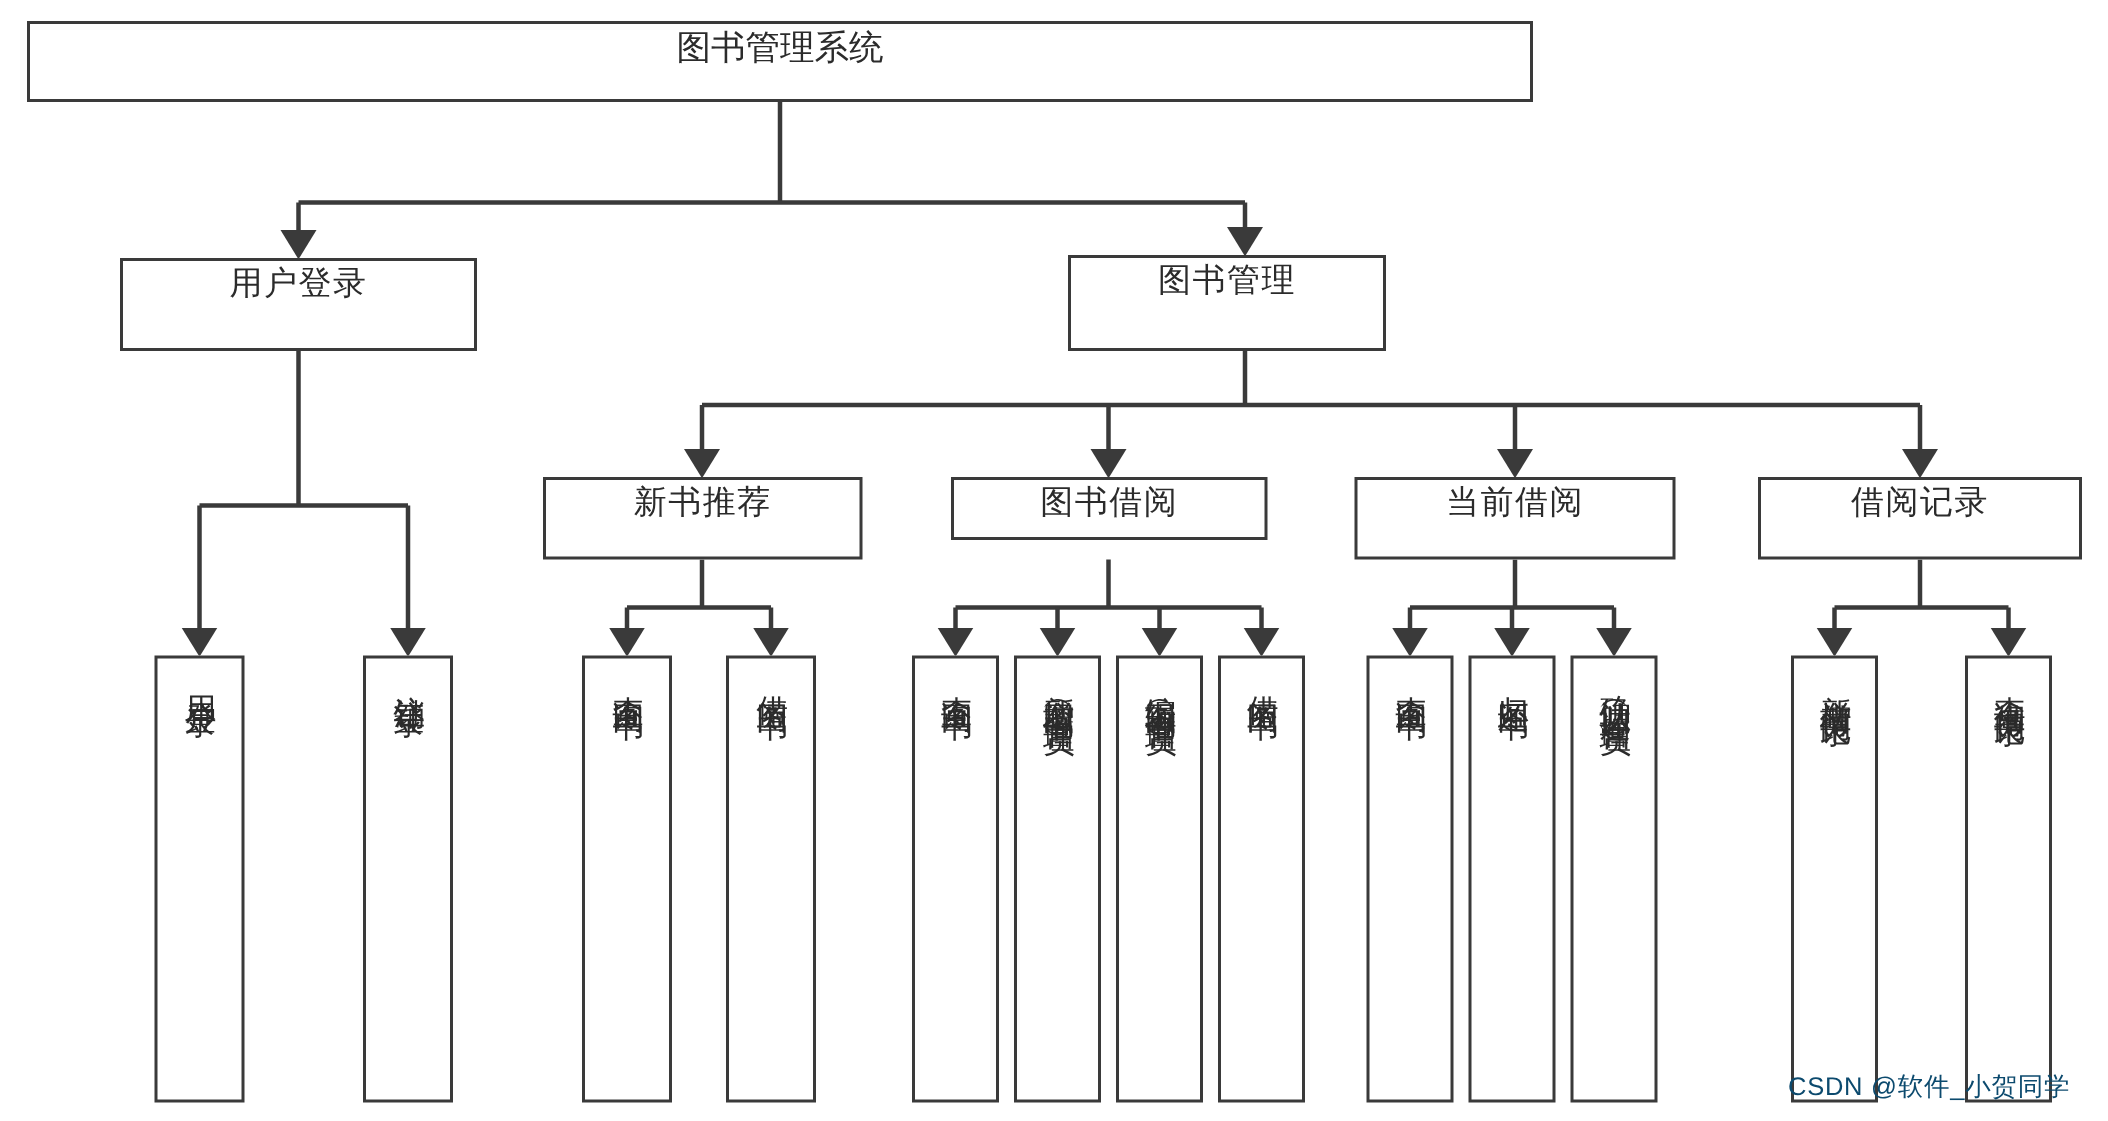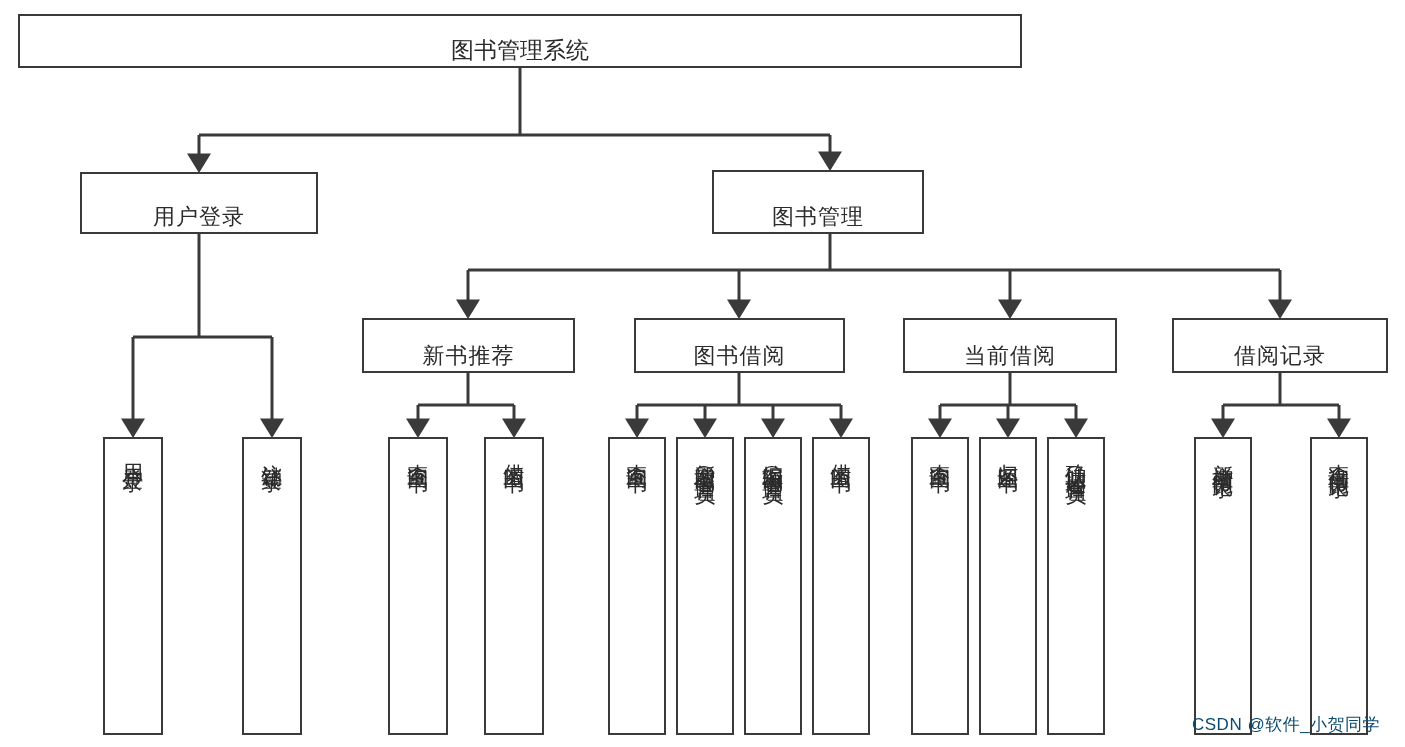--- a/index.html
+++ b/index.html
@@ -25,21 +25,21 @@
     width: 1405px;
     height: 747px;
     pointer-events: none;
   }
   .node {
     position: absolute;
     box-sizing: border-box;
     background: #ffffff;
     border: 2px solid #3a3a3a;
     display: flex;
-    align-items: flex-end;
+    align-items: flex-start;
     justify-content: center;
     color: #2b2b2b;
   }
   .node.h {
     font-size: 22px;
     letter-spacing: 1px;
   }
   .node.root {
     font-size: 23px;
   }
@@ -132,21 +132,21 @@
   <div class="node h" style="left:80px; top:172px; width:238px; height:62px;">
     <span class="htext">用户登录</span>
   </div>
   <div class="node h" style="left:712px; top:170px; width:212px; height:64px;">
     <span class="htext">图书管理</span>
   </div>
 
   <div class="node h" style="left:362px; top:318px; width:213px; height:55px;">
     <span class="htext">新书推荐</span>
   </div>
-  <div class="node h" style="left:634px; top:318px; width:211px; height:55px;">
+  <div class="node h" style="left:634px; top:318px; width:211px; height:42px;">
     <span class="htext">图书借阅</span>
   </div>
   <div class="node h" style="left:903px; top:318px; width:214px; height:55px;">
     <span class="htext">当前借阅</span>
   </div>
   <div class="node h" style="left:1172px; top:318px; width:216px; height:55px;">
     <span class="htext">借阅记录</span>
   </div>
 
   <div class="node leaf" style="left:103px; top:437px; width:60px; height:298px;">

